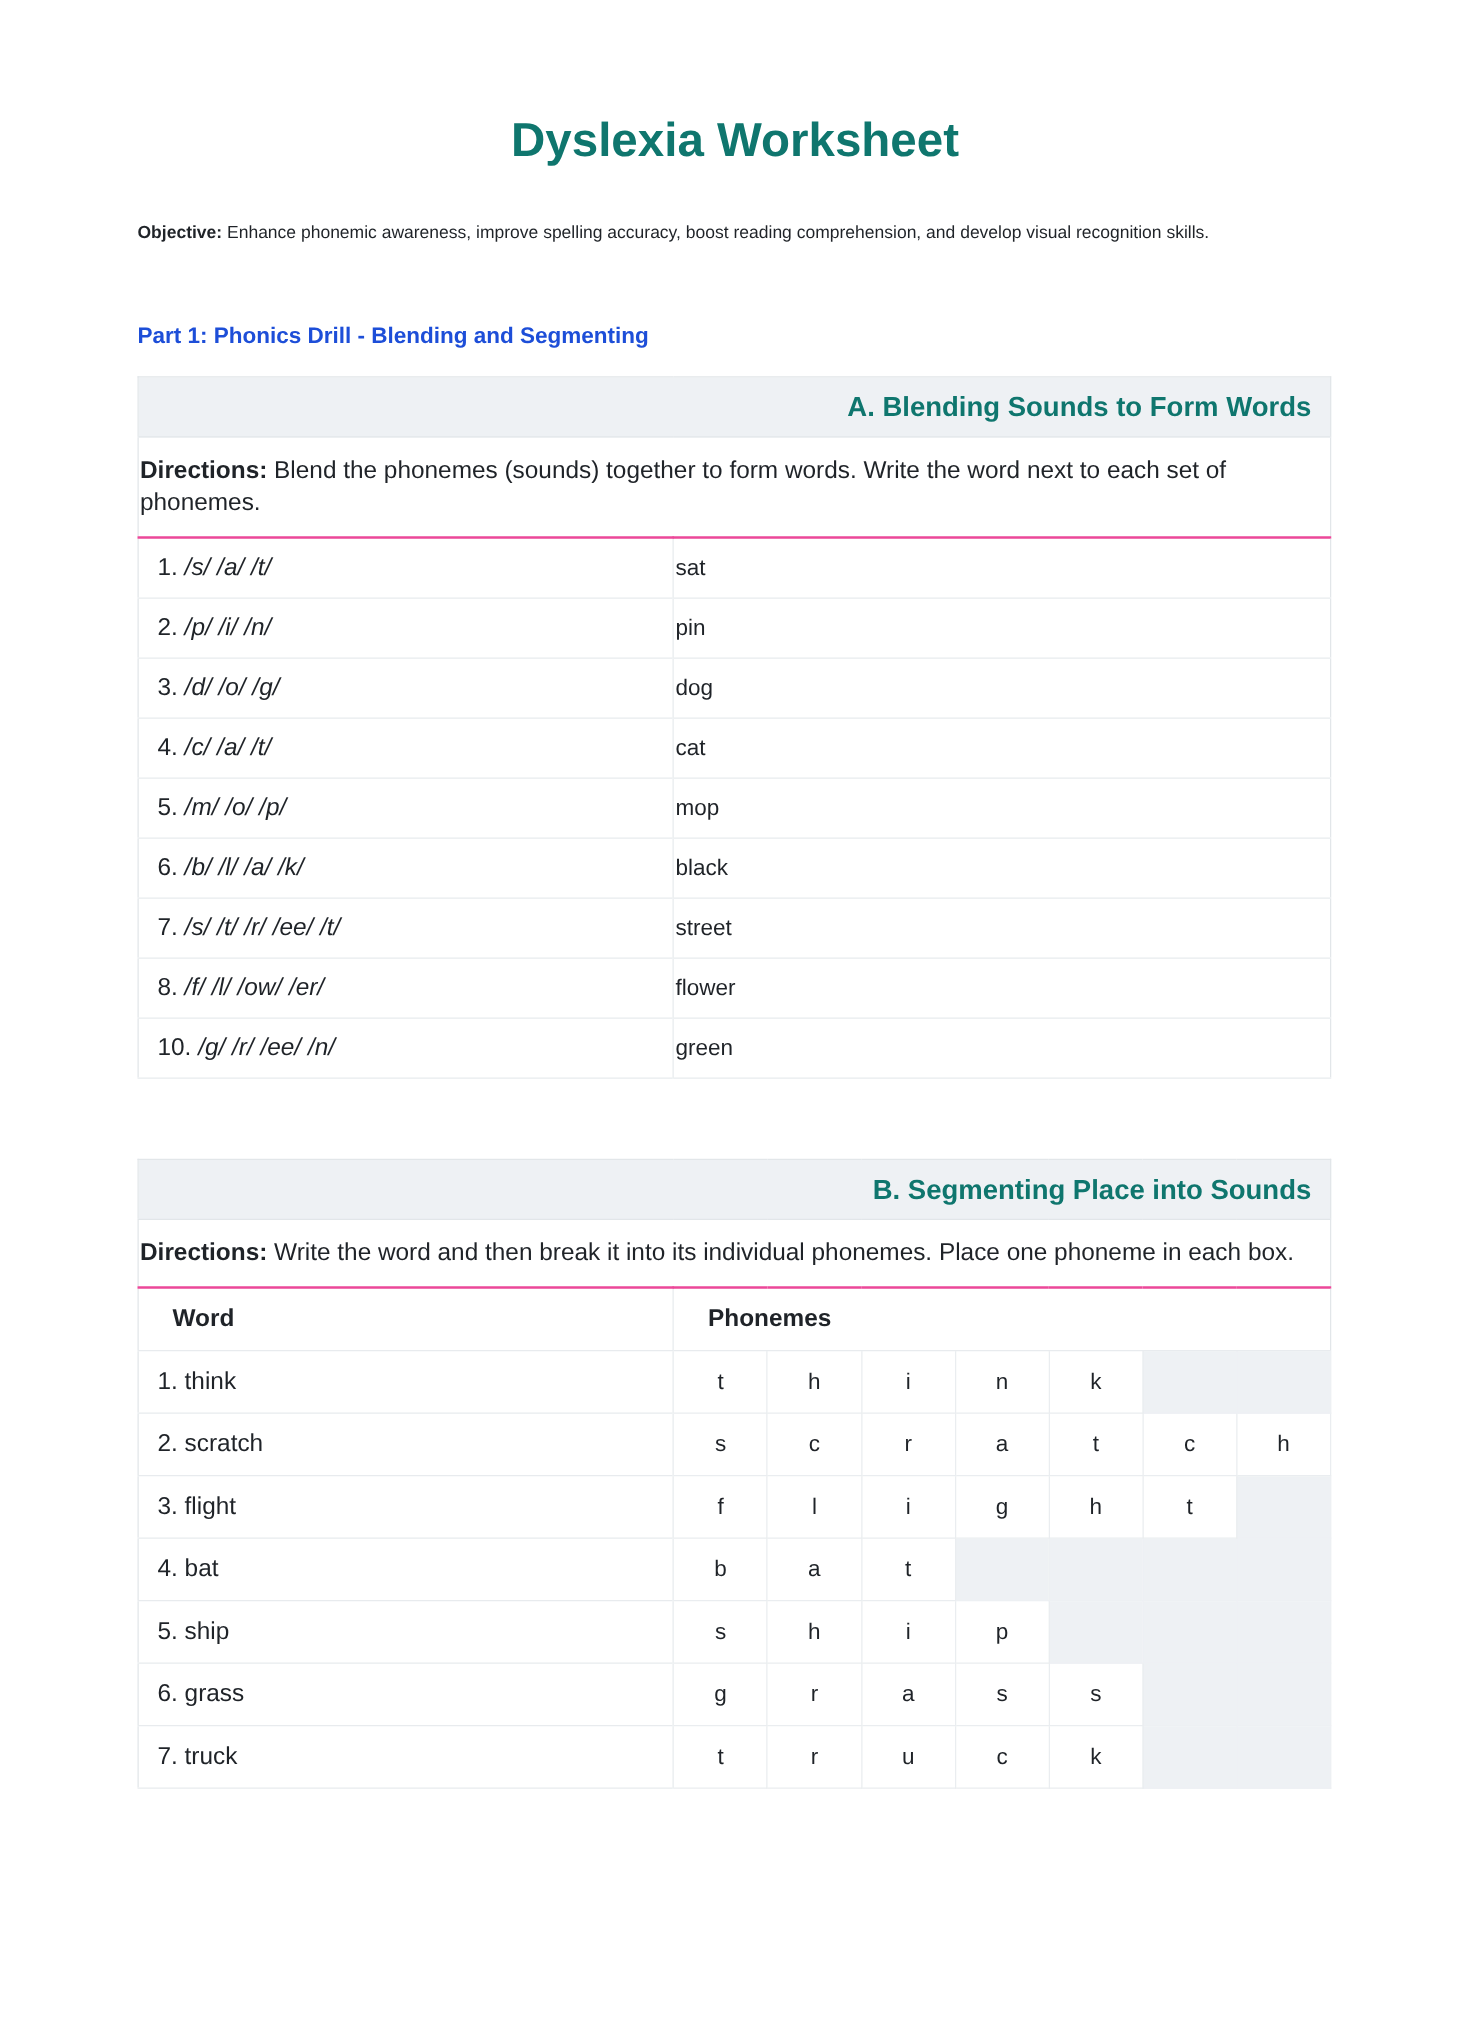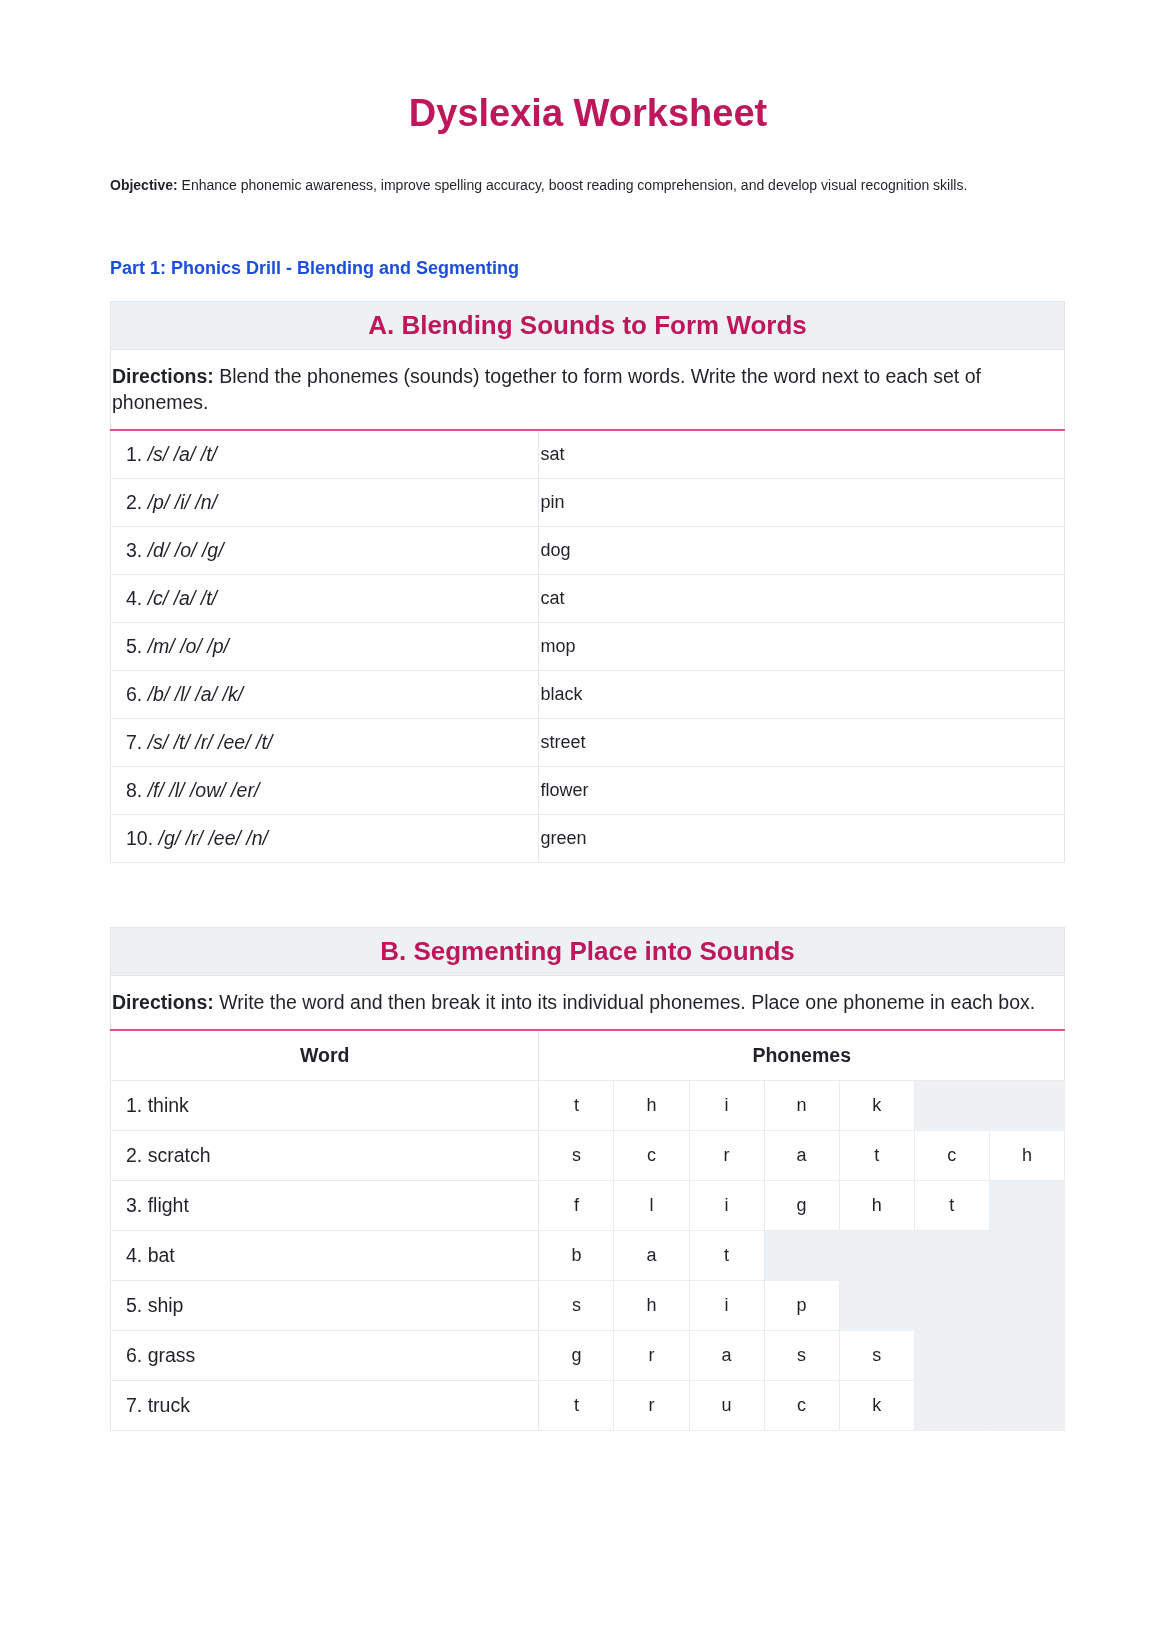--- a/index.html
+++ b/index.html
@@ -4,51 +4,51 @@
 <style>
   html,body{margin:0;padding:0;}
   body{
     width:1176px;height:1630px;background:#ffffff;
     font-family:"Liberation Sans",sans-serif;color:#1f2328;
     overflow:hidden;
   }
   .content{padding:0 110px;}
   .page-title{
     margin:92px 0 0 0;text-align:center;
-    font-size:38px;font-weight:bold;color:#be185d;
+    font-size:38px;font-weight:bold;color:#0f766e;
   }
   .objective{margin:37px 0 0 0;font-size:14px;line-height:26px;max-width:858px;}
   .objective strong{font-weight:bold;}
   .part-heading{margin:60px 0 0 0;font-size:18px;font-weight:bold;color:#1d4ed8;}
 
   table.sheet{
     width:955px;border-collapse:collapse;table-layout:fixed;
     border:1px solid #e2e6e9;font-size:19.5px;color:#1f2328;
   }
   #table-a{margin-top:22px;}
   #table-b{margin-top:64px;}
   th.section-header{
-    background:#eef1f4;text-align:center;font-weight:bold;
+    background:#eef1f4;text-align:right;font-weight:bold;
     height:47px;padding:0 15px;vertical-align:middle;
-    border-bottom:1px solid #e2e6e9;font-size:26px;color:#be185d;
+    border-bottom:1px solid #e2e6e9;font-size:22px;color:#0f766e;
   }
   td.directions{
     padding:13px 15px 14px 1px;line-height:26px;vertical-align:top;
     border-bottom:2px solid #ec4899;
   }
   td.directions strong{font-weight:bold;}
   tr.item-row{border-bottom:1px solid #e8ebee;}
   td.word{
     height:47px;padding:0 15px;vertical-align:middle;
     border-right:1px solid #e8ebee;
   }
   td.word .ph{font-style:italic;text-align:center;}
   td.answer{text-align:left;vertical-align:middle;font-size:18px;}
   th.col-head{
-    text-align:center;font-weight:bold;height:49px;padding:0 27px;
+    text-align:left;font-weight:bold;height:49px;padding:0 27px;
     vertical-align:middle;border-bottom:1px solid #e8ebee;
   }
   th.col-head.phon{border-left:1px solid #e8ebee;}
   td.example-word{font-style:italic;}
   td.box{
     height:47px;text-align:center;vertical-align:middle;
     border:1px solid #eaedf0;font-size:18px;background:#ffffff;
   }
   td.box.empty{background:#eef1f4;border-color:#edf0f3;}
 </style>

